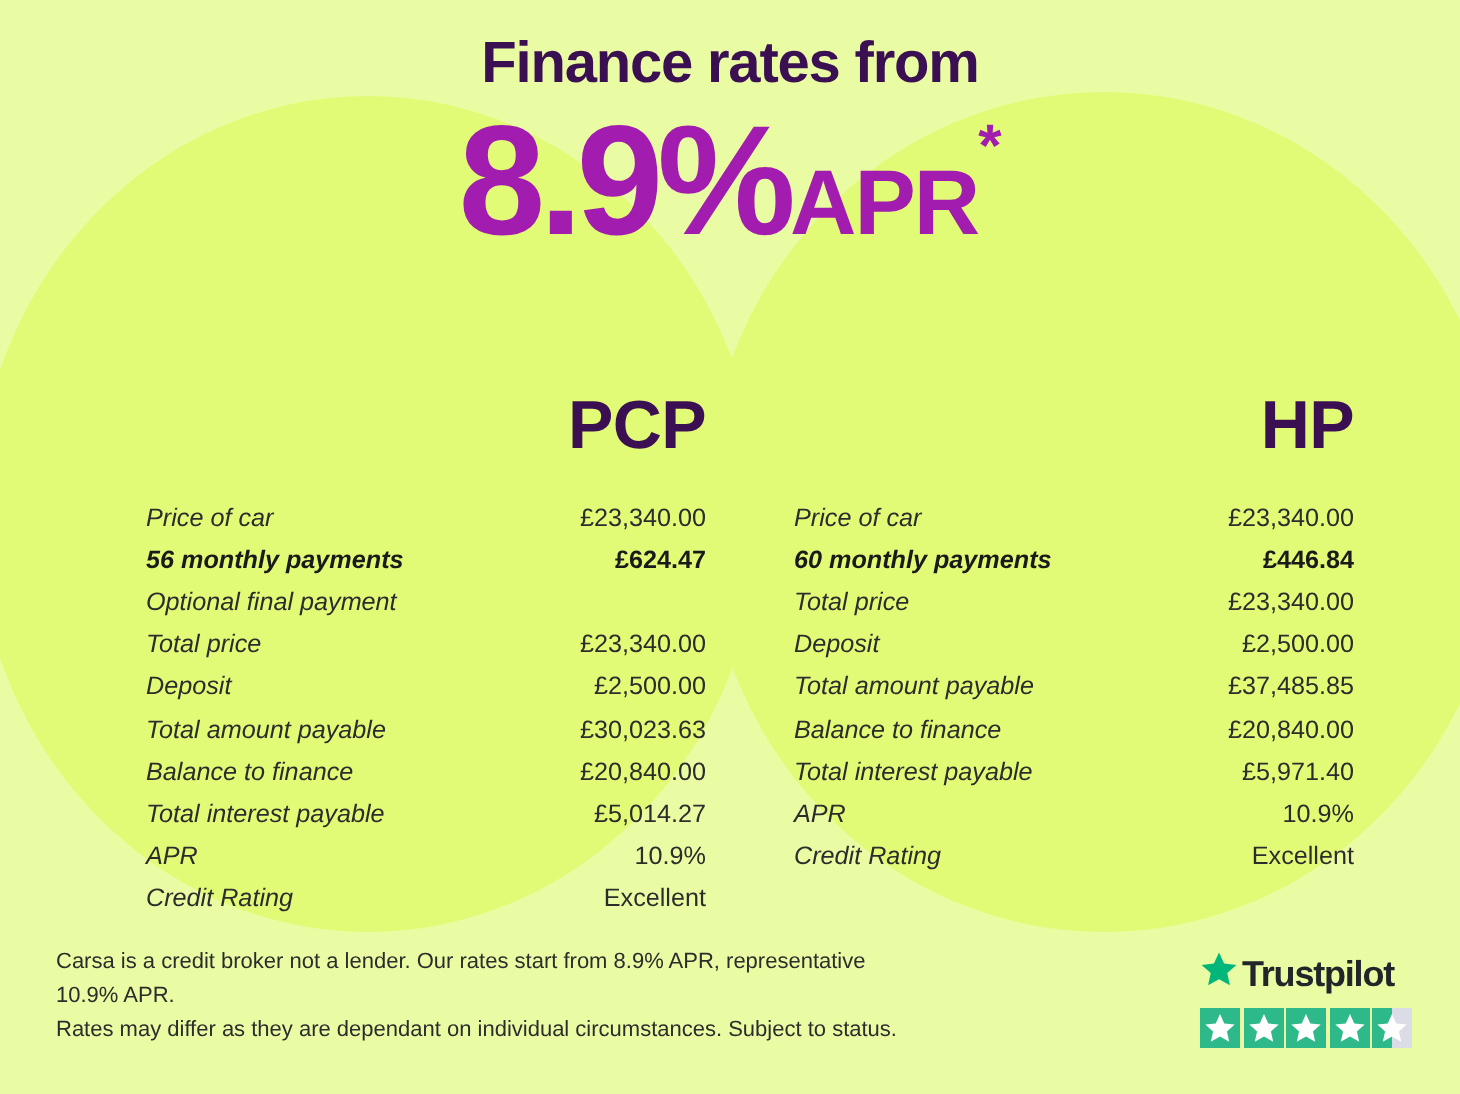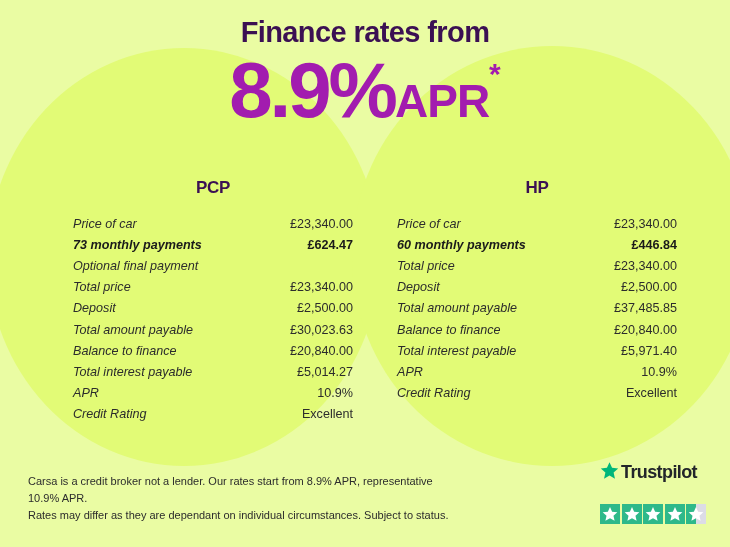--- a/index.html
+++ b/index.html
@@ -89,23 +89,23 @@
   
   .plan {
     position: absolute;
     top: 178px;
     width: 280px;
   }
   #plan-pcp { left: 73px; }
   #plan-hp  { left: 397px; }
 
   .plan-title {
-    margin: 0 0 15px 0;
-    text-align: center;
-    font-size: 17px;
+    margin: 16px 0 15px 0;
+    text-align: right;
+    font-size: 34px;
     font-weight: bold;
     color: #3b1053;
     letter-spacing: -0.3px;
   }
 
   .rows { display: block; }
 
   .row {
     display: flex;
     justify-content: space-between;
@@ -139,21 +139,21 @@
     position: absolute;
     right: 18px;
     bottom: 22px;
     width: 112px;
   }
   #tp-wordmark {
     display: flex;
     align-items: center;
     justify-content: flex-start;
     gap: 2px;
-    margin-bottom: 20px;
+    margin-bottom: 5px;
   }
   #tp-name {
     font-size: 18px;
     font-weight: bold;
     color: #22252a;
     letter-spacing: -0.6px;
   }
   #tp-stars {
     display: flex;
     gap: 1.5px;
@@ -194,21 +194,21 @@
   </div>
 
   <div class="plan" id="plan-pcp">
     <h2 class="plan-title">PCP</h2>
     <div class="rows" id="rows-pcp">
         <div class="row">
           <span class="row-label">Price of car</span>
           <span class="row-value">£23,340.00</span>
         </div>
         <div class="row emphasis">
-          <span class="row-label">73 monthly payments</span>
+          <span class="row-label">56 monthly payments</span>
           <span class="row-value">£624.47</span>
         </div>
         <div class="row">
           <span class="row-label">Optional final payment</span>
           <span class="row-value"></span>
         </div>
         <div class="row">
           <span class="row-label">Total price</span>
           <span class="row-value">£23,340.00</span>
         </div>

